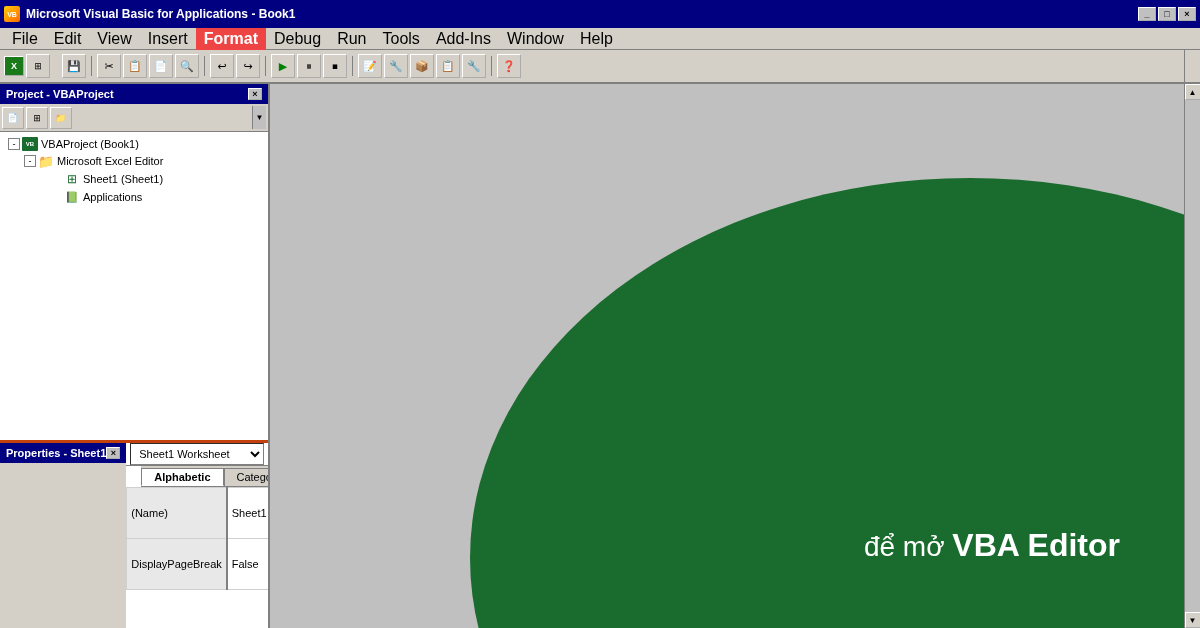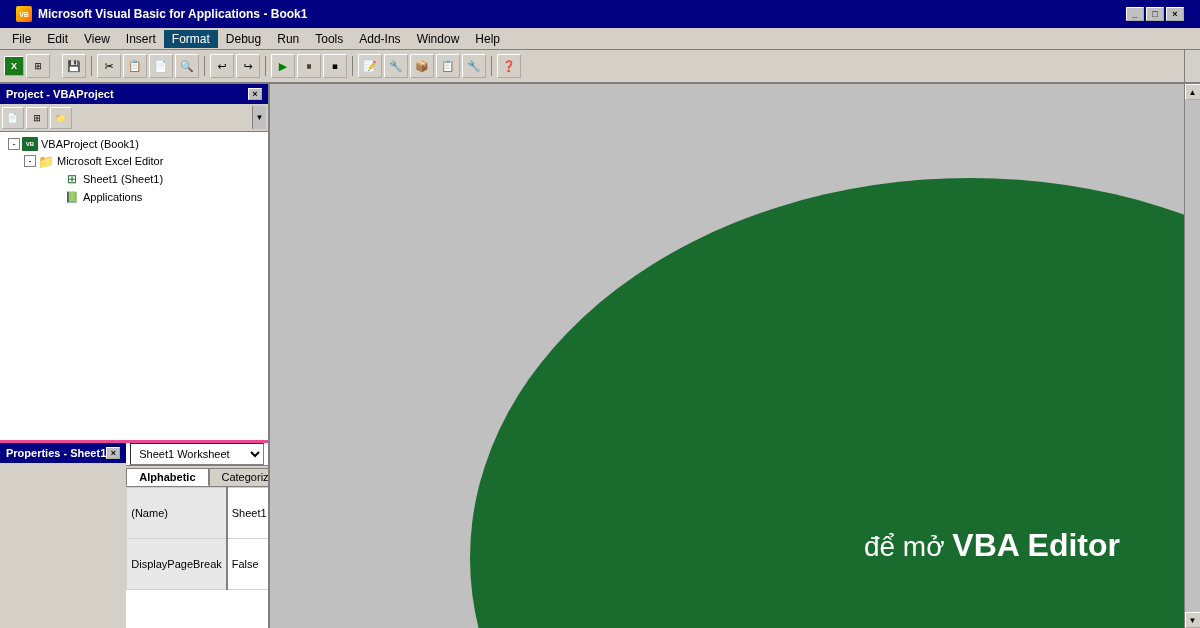--- a/index.html
+++ b/index.html
@@ -5,21 +5,21 @@
     * { margin: 0; padding: 0; box-sizing: border-box; }
     body { width: 1200px; height: 628px; overflow: hidden; font-family: 'Segoe UI', Tahoma, Arial, sans-serif; font-size: 12px; background: #c0c0c0; }
 
     
     .title-bar {
       background: #000080;
       color: white;
       height: 28px;
       display: flex;
       align-items: center;
-      padding: 0 16px;
+      padding: 0 4px;
       font-size: 12px;
       font-weight: bold;
       user-select: none;
     }
     .title-bar-icon {
       width: 16px; height: 16px;
       margin-right: 6px;
       background: linear-gradient(135deg, #ffcc00, #ff6600);
       border-radius: 2px;
       display: flex; align-items: center; justify-content: center;
@@ -41,25 +41,25 @@
     .menu-bar {
       background: #d4d0c8;
       height: 22px;
       display: flex;
       align-items: center;
       border-bottom: 1px solid #808080;
       padding: 0 4px;
     }
     .menu-item {
       padding: 2px 8px;
-      font-size: 12px;
+      font-size: 16px;
       cursor: pointer;
       color: black;
     }
-    .menu-item.active { background: #0c4a6e; color: white; }
+    .menu-item.active { background: #ef4444; color: white; font-weight: bold; }
 
     
     .toolbar {
       background: #d4d0c8;
       height: 34px;
       display: flex;
       align-items: center;
       border-bottom: 2px solid #808080;
       padding: 0 4px;
       gap: 2px;
@@ -98,21 +98,21 @@
       flex-direction: column;
       border-right: 2px solid #808080;
       background: #d4d0c8;
     }
 
     
     .project-panel {
       flex: 1;
       display: flex;
       flex-direction: column;
-      border-bottom: 3px solid #ec4899;
+      border-bottom: 3px solid #c2410c;
     }
     .panel-title-bar {
       background: #000080;
       color: white;
       font-size: 11px;
       font-weight: bold;
       padding: 2px 6px;
       display: flex;
       align-items: center;
       justify-content: space-between;
@@ -195,20 +195,21 @@
       border: 1px inset #808080;
       background: white;
       font-size: 11px;
       padding: 0 4px;
       outline: none;
     }
     .props-tabs {
       display: flex;
       background: #d4d0c8;
       border-bottom: 1px solid #808080;
+      margin-left: 15px;
     }
     .props-tab {
       padding: 2px 12px;
       font-size: 11px;
       border: 1px solid #808080;
       border-bottom: none;
       background: #d4d0c8;
       cursor: pointer;
       margin-top: 2px;
     }

